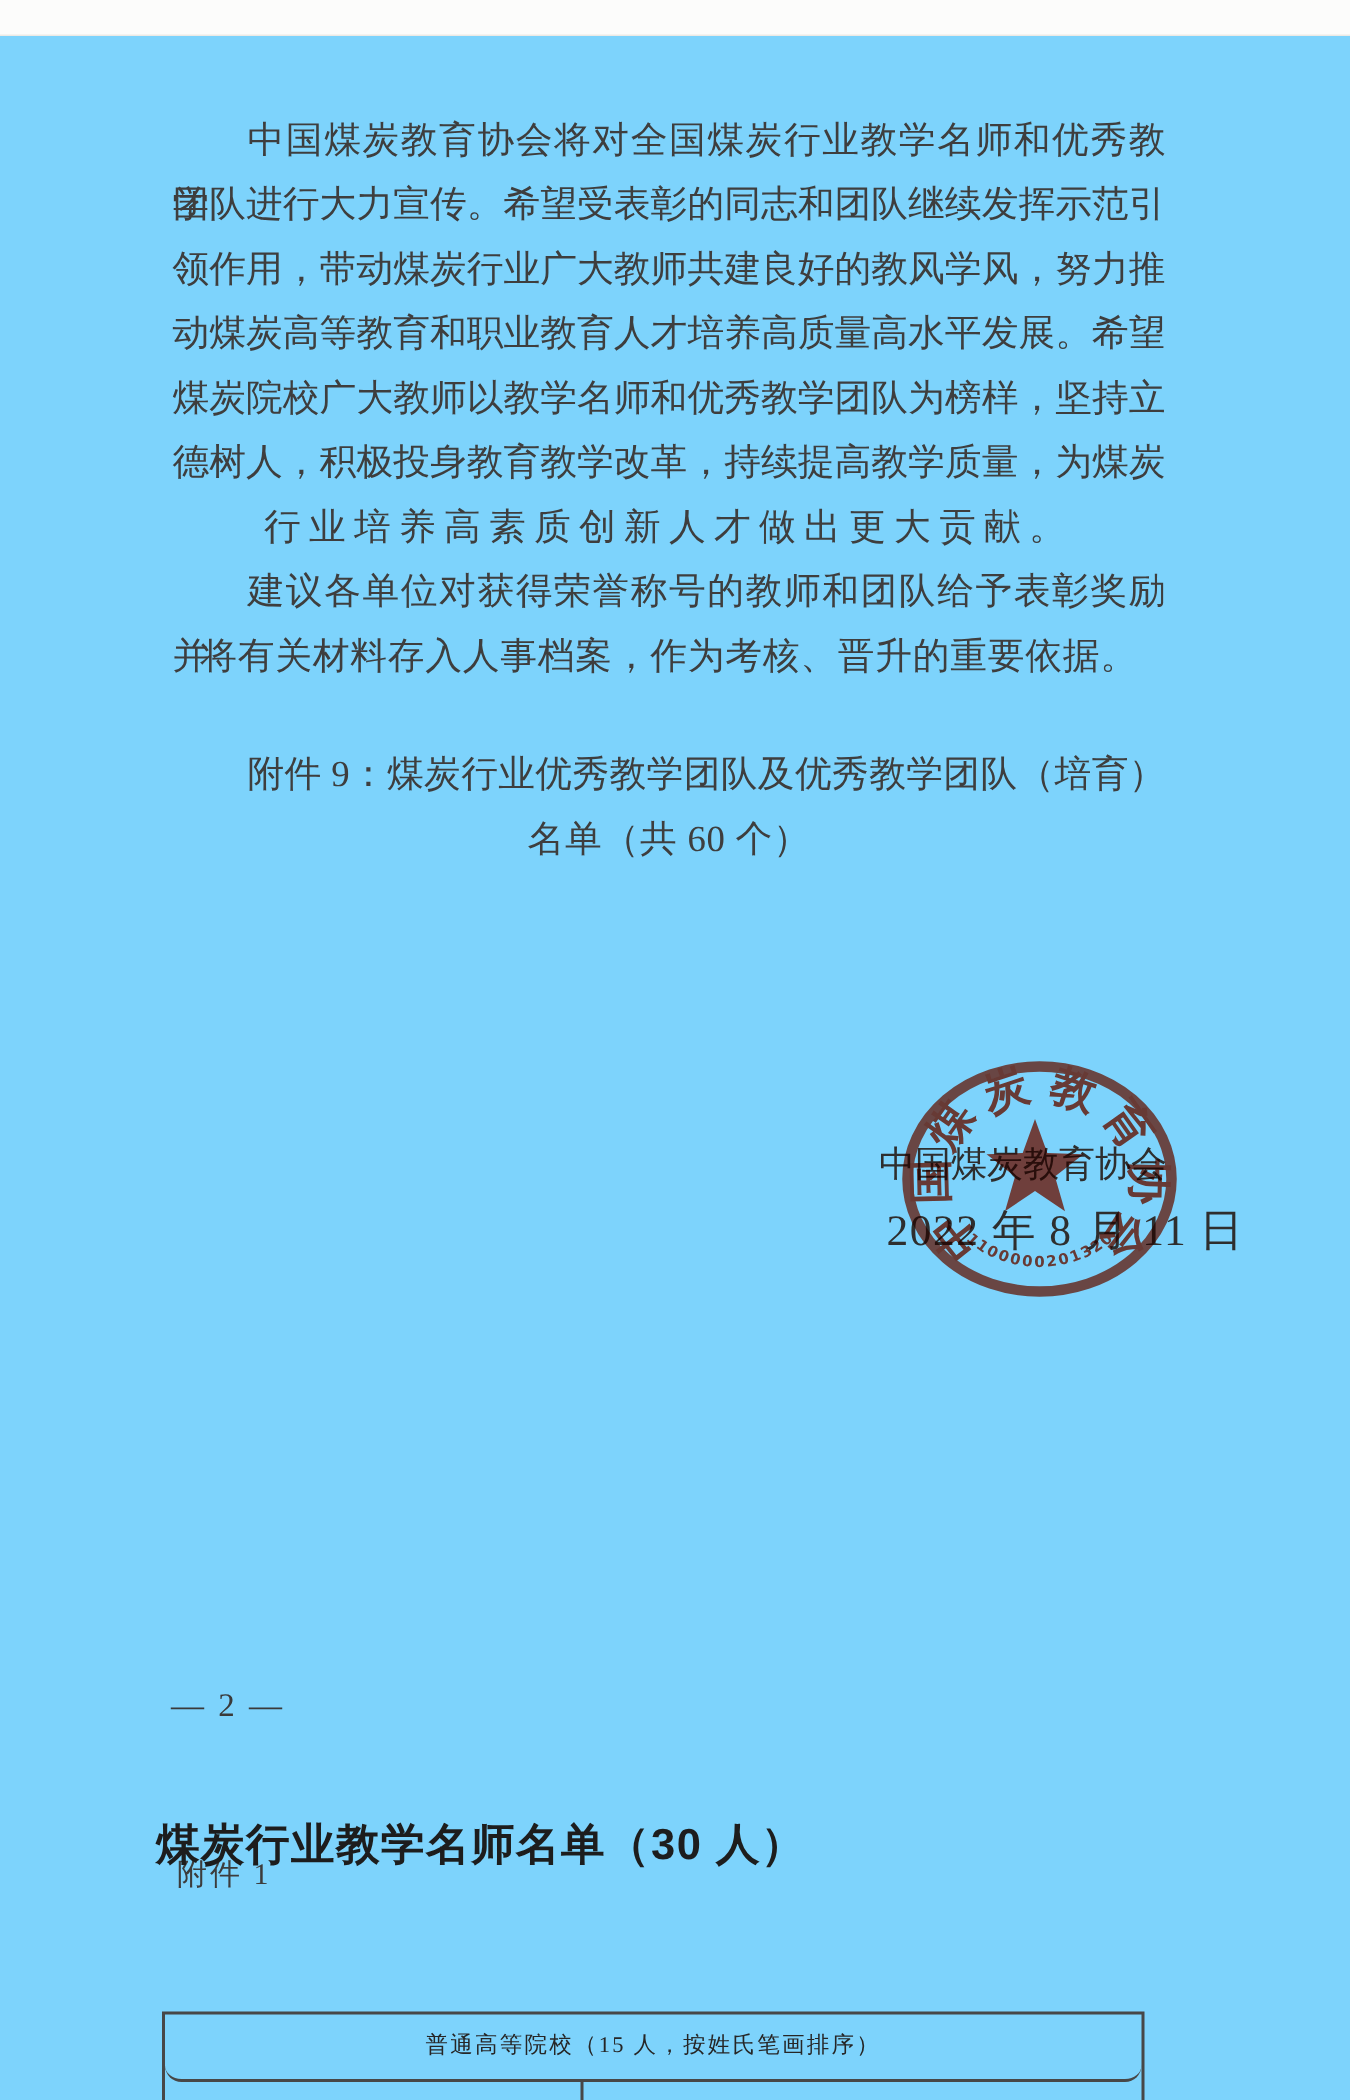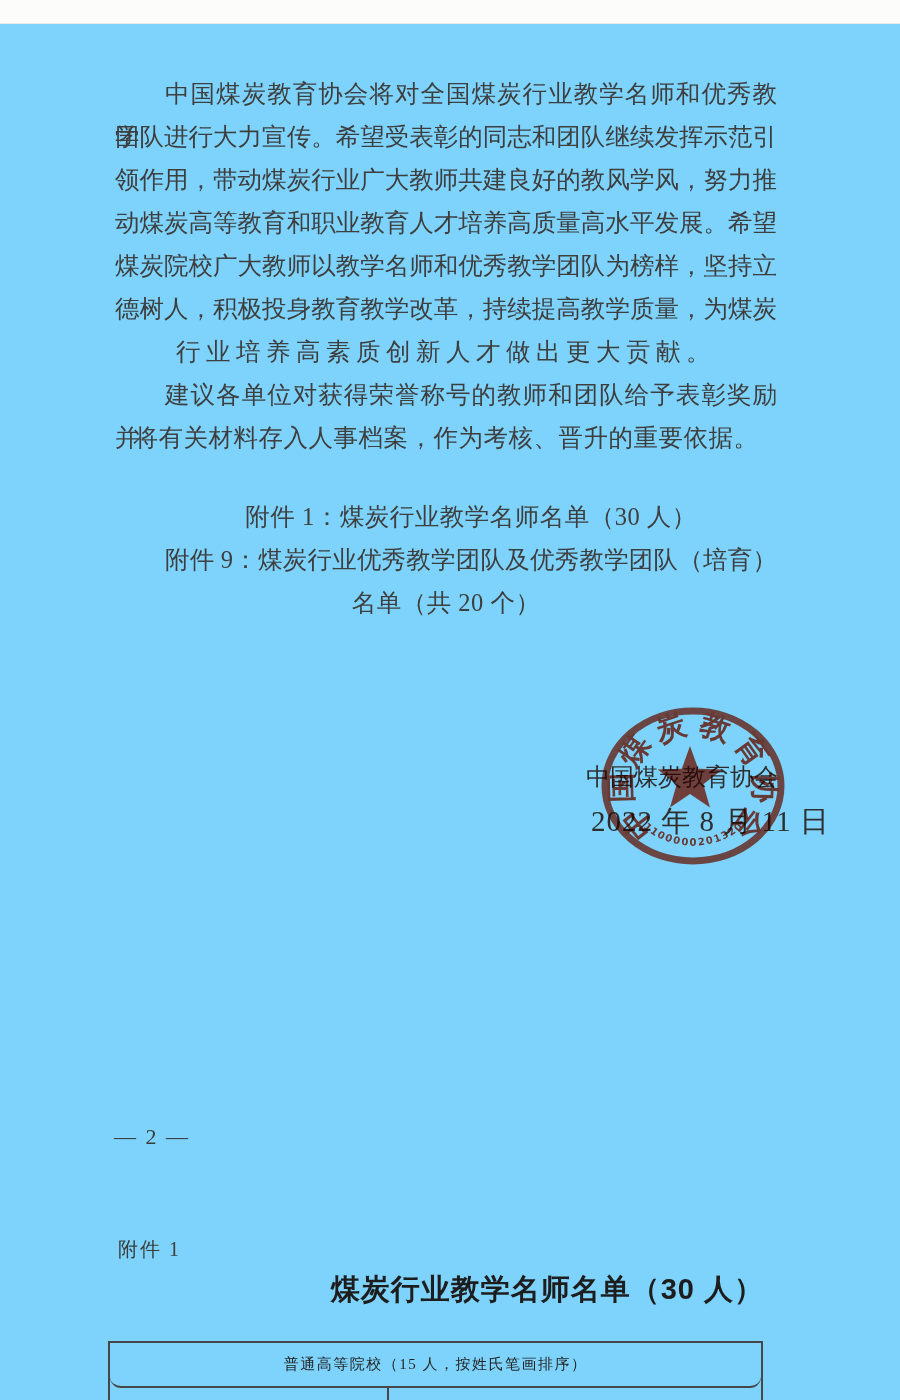--- a/index.html
+++ b/index.html
@@ -52,22 +52,22 @@
   
   .footer-num{
     position:absolute; left:114px; top:1124px;
     font-size:22px; color:#3a3a3a; letter-spacing:2px; white-space:nowrap;
   }
   .appendix-label{
     position:absolute; left:118px; top:1236px;
     font-size:20px; color:#3c3c3c; letter-spacing:2px; white-space:nowrap;
   }
   .appendix-title{
-    position:absolute; left:104px; top:1270px; width:660px;
-    text-align:right; font-size:29px; font-weight:bold; color:#1d1d1d;
+    position:absolute; left:104px; top:1210px; width:660px;
+    text-align:left; font-size:29px; font-weight:bold; color:#1d1d1d;
     font-family:"Liberation Sans","DejaVu Sans",sans-serif; letter-spacing:1px; white-space:nowrap;
   }
 
   
   .roster-table{
     position:absolute; left:108px; top:1341px; width:655px;
     border:2px solid #474747; box-sizing:border-box; background:transparent;
   }
   .thead{
     height:43px; line-height:43px; text-align:center;
@@ -91,23 +91,22 @@
     <div class="bline just">领作用，带动煤炭行业广大教师共建良好的教风学风，努力推</div>
     <div class="bline just">动煤炭高等教育和职业教育人才培养高质量高水平发展。希望</div>
     <div class="bline just">煤炭院校广大教师以教学名师和优秀教学团队为榜样，坚持立</div>
     <div class="bline just">德树人，积极投身教育教学改革，持续提高教学质量，为煤炭</div>
     <div class="bline wide">行业培养高素质创新人才做出更大贡献。</div>
     <div class="bline just ind">建议各单位对获得荣誉称号的教师和团队给予表彰奖励并</div>
     <div class="bline">将有关材料存入人事档案，作为考核、晋升的重要依据。</div>
   </div>
 
   <div class="attach-block">
-    <div class="bline ind">附件 1：煤炭行业教学名师名单（30 人）</div>
     <div class="bline just ind">附件 9：煤炭行业优秀教学团队及优秀教学团队（培育）</div>
-    <div class="bline">名单（共 20 个）</div>
+    <div class="bline">名单（共 60 个）</div>
   </div>
 
   <div class="sig-org">中国煤炭教育协会</div>
   <div class="sig-date">2022 年 8 月 11 日</div>
 
   <svg class="seal" viewBox="0 0 200 180" aria-hidden="true">
     <ellipse id="seal-ring" cx="100" cy="89" rx="88" ry="75" fill="none" stroke="#d03a28" stroke-width="7" opacity="0.92"></ellipse>
     <polygon id="seal-star" opacity="0.96" fill="#df3827" points="97,49 105.2,71.7 129.3,72.5 110.3,87.3 117,110.5 97,97 77,110.5 83.7,87.3 64.7,72.5 88.8,71.7"></polygon>
     <g id="seal-arc">
         <text transform="translate(43.3 127.2) rotate(-128.0)" class="seal-char" fill="#d03a28">中</text>

